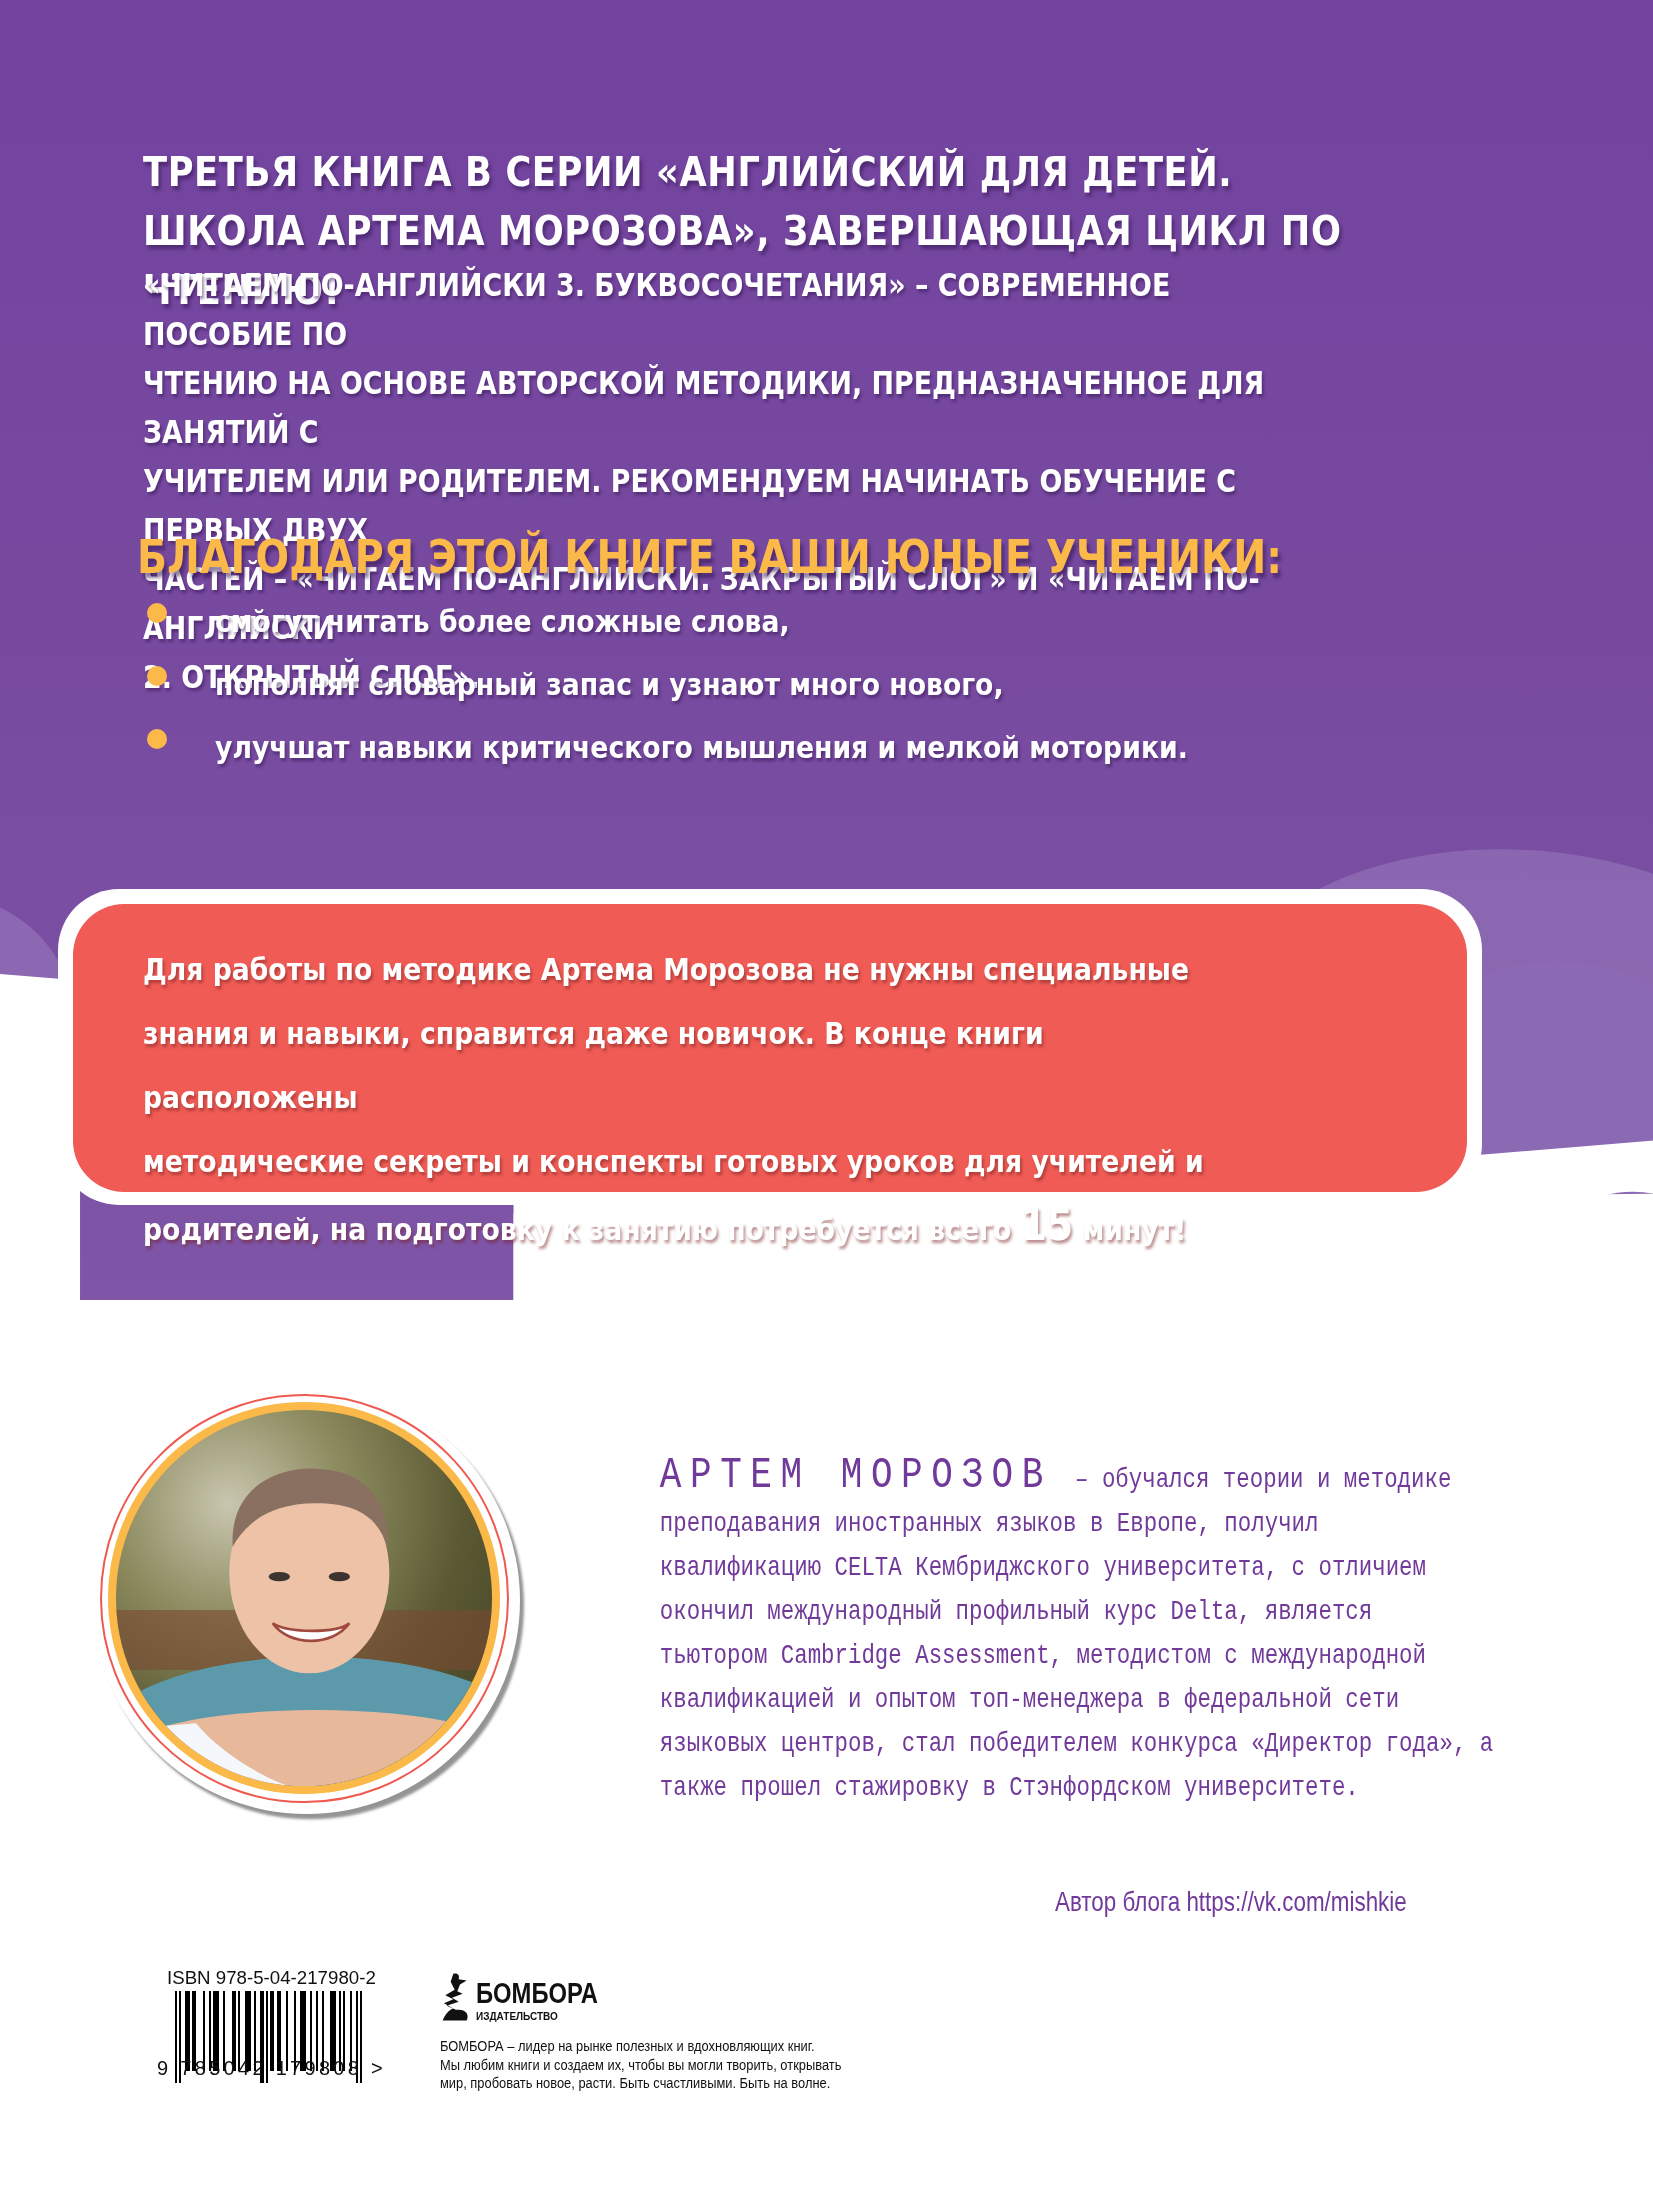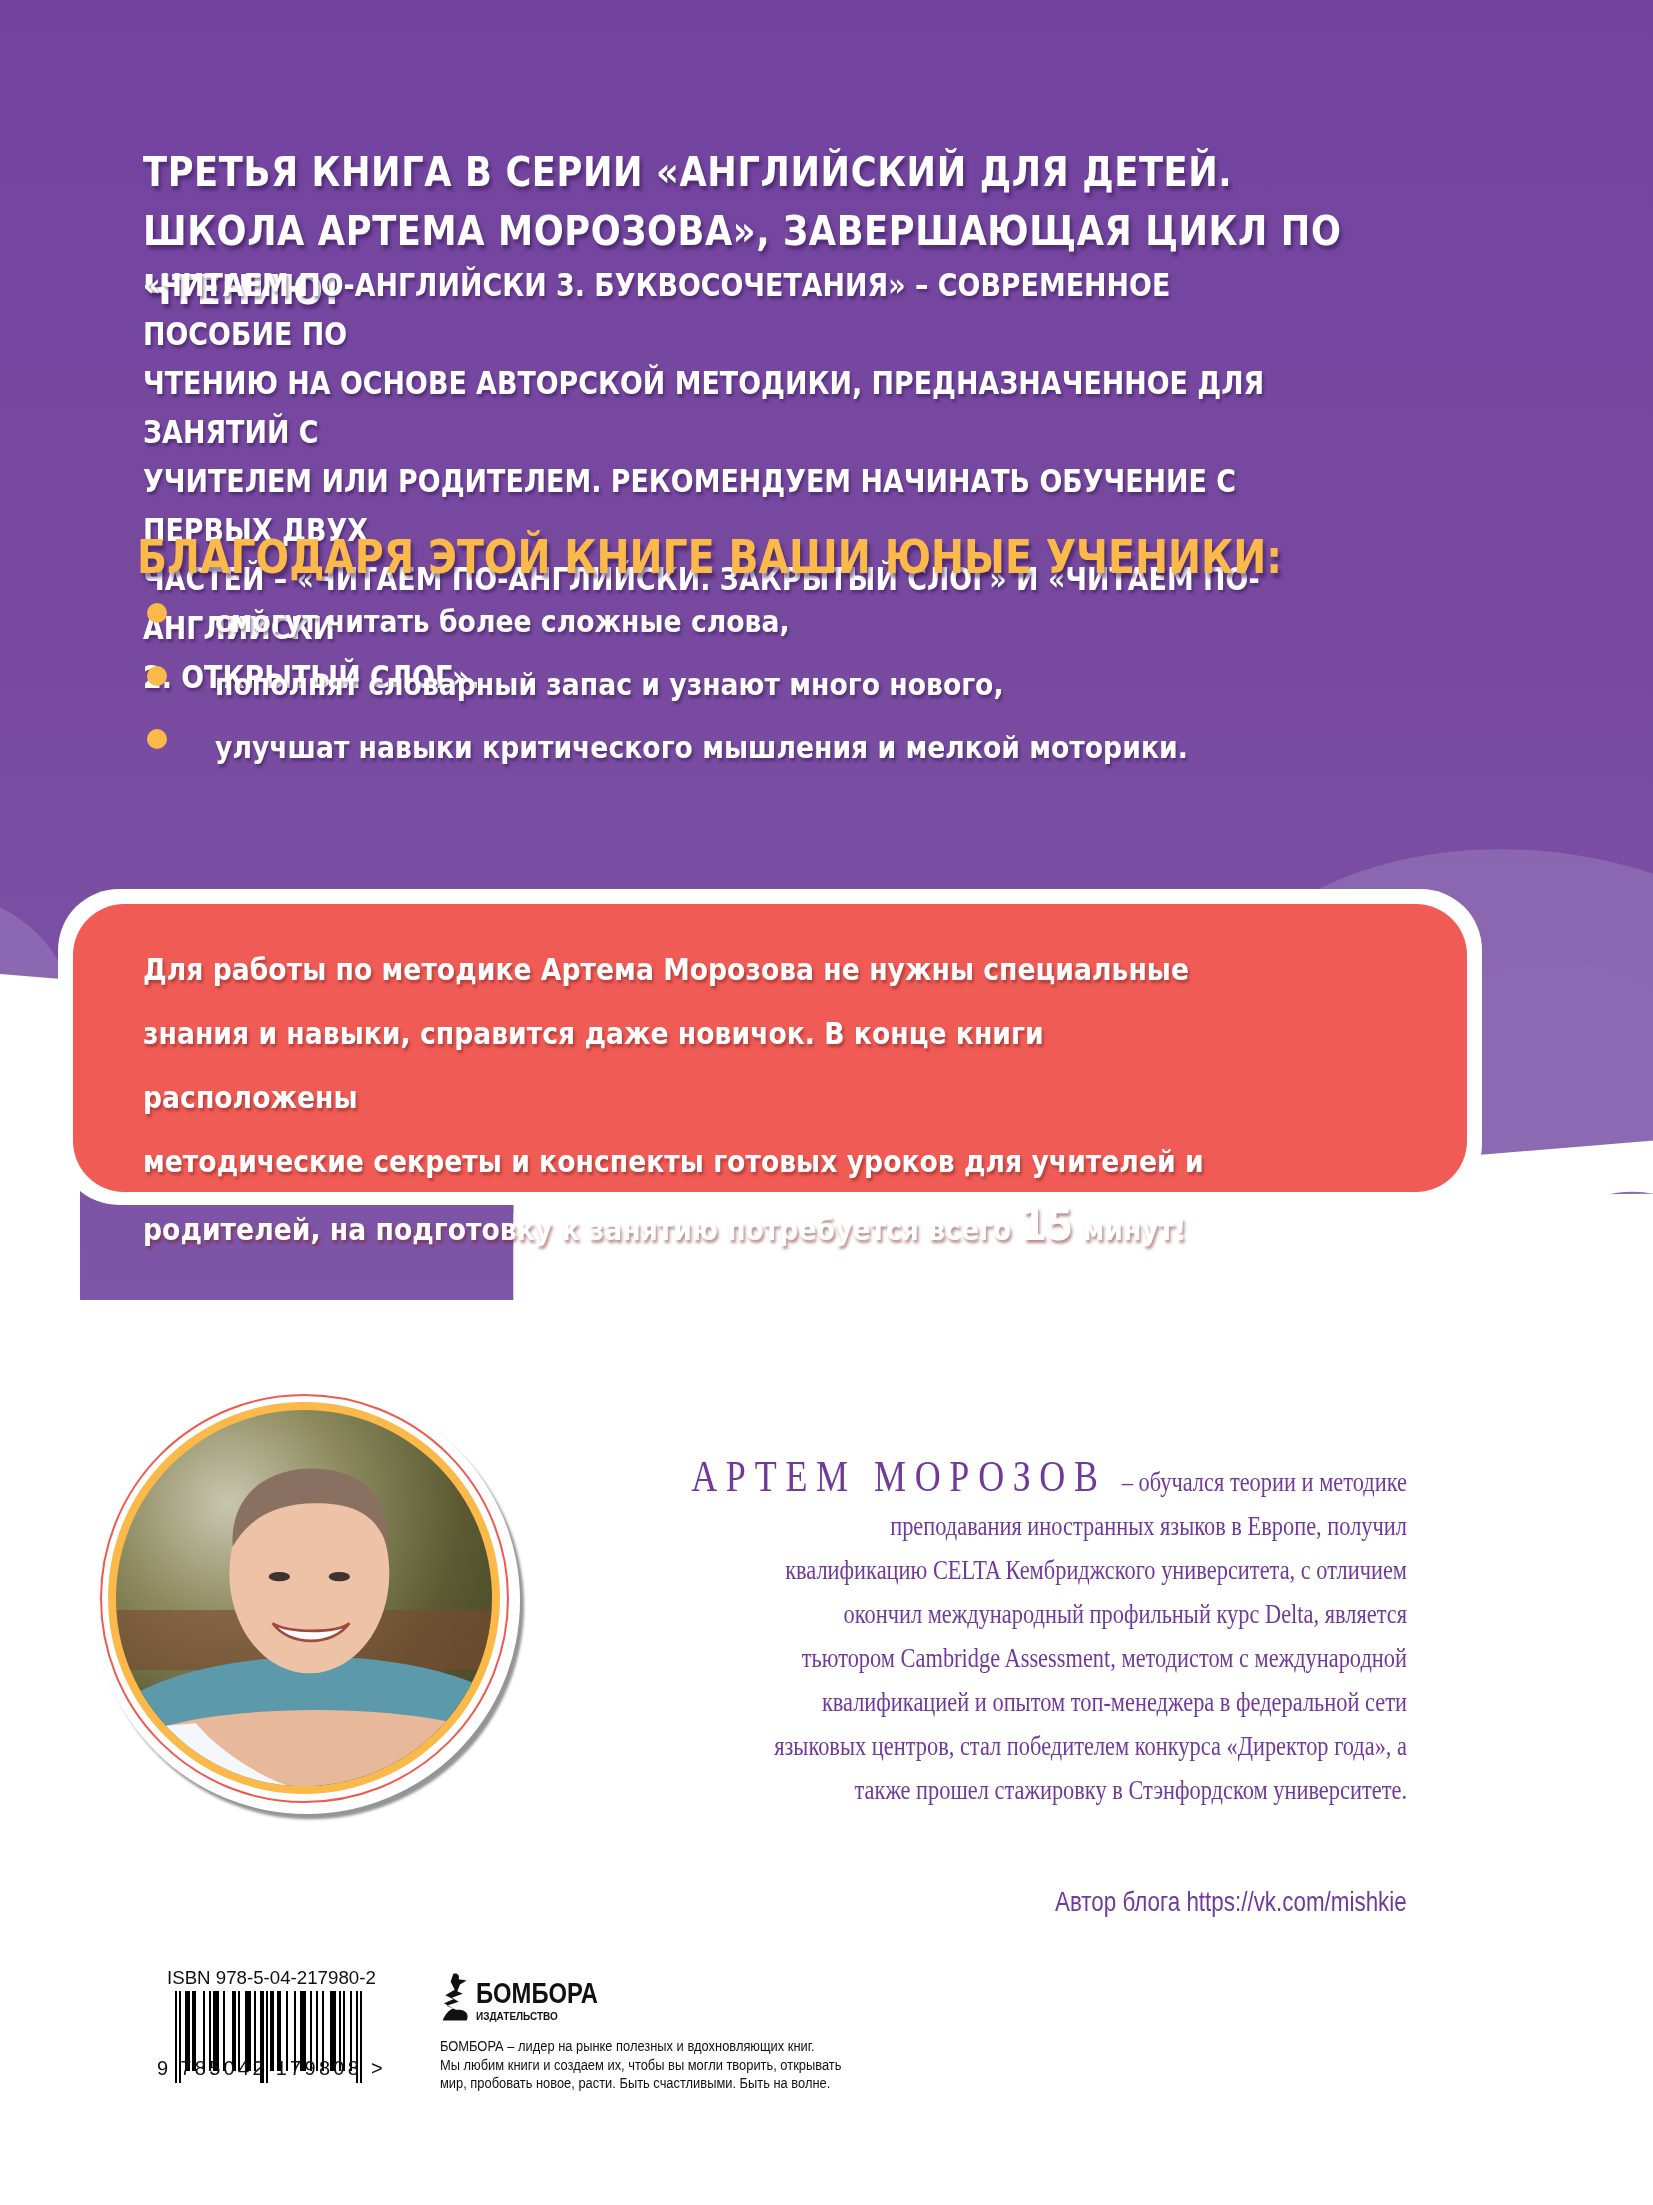--- a/index.html
+++ b/index.html
@@ -87,22 +87,22 @@
     position: absolute; left: 14.7px; top: 14.7px; width: 392px; height: 392px;
     border-radius: 50%; background: #fbb94a;
   }
   .photo {
     position: absolute; left: 23px; top: 23px; width: 376px; height: 376px;
     border-radius: 50%; overflow: hidden;
     background: radial-gradient(circle at 30% 25%, #c9c6b0 0%, #8d8b5f 30%, #5b5a33 60%, #3d3a22 100%);
   }
 
   .author {
-    position: absolute; right: 247px; top: 1454px; width: 934px; text-align: right;
-    color: #71399a; font-family: Liberation Serif, serif;
+    position: absolute; right: 247px; top: 1454px; width: 934px; 
+    color: #71399a; font-family: Liberation Mono, monospace;
   }
   .author-line {
     font-size: 28px; line-height: 44px; white-space: nowrap;
     transform: scaleX(0.8); transform-origin: right top;
   }
   .author-name {
     font-size: 45px; letter-spacing: 10.7px; font-weight: normal; margin-right: 12px;
   }
   .blog {
     position: absolute; right: 247px; top: 1886px;

